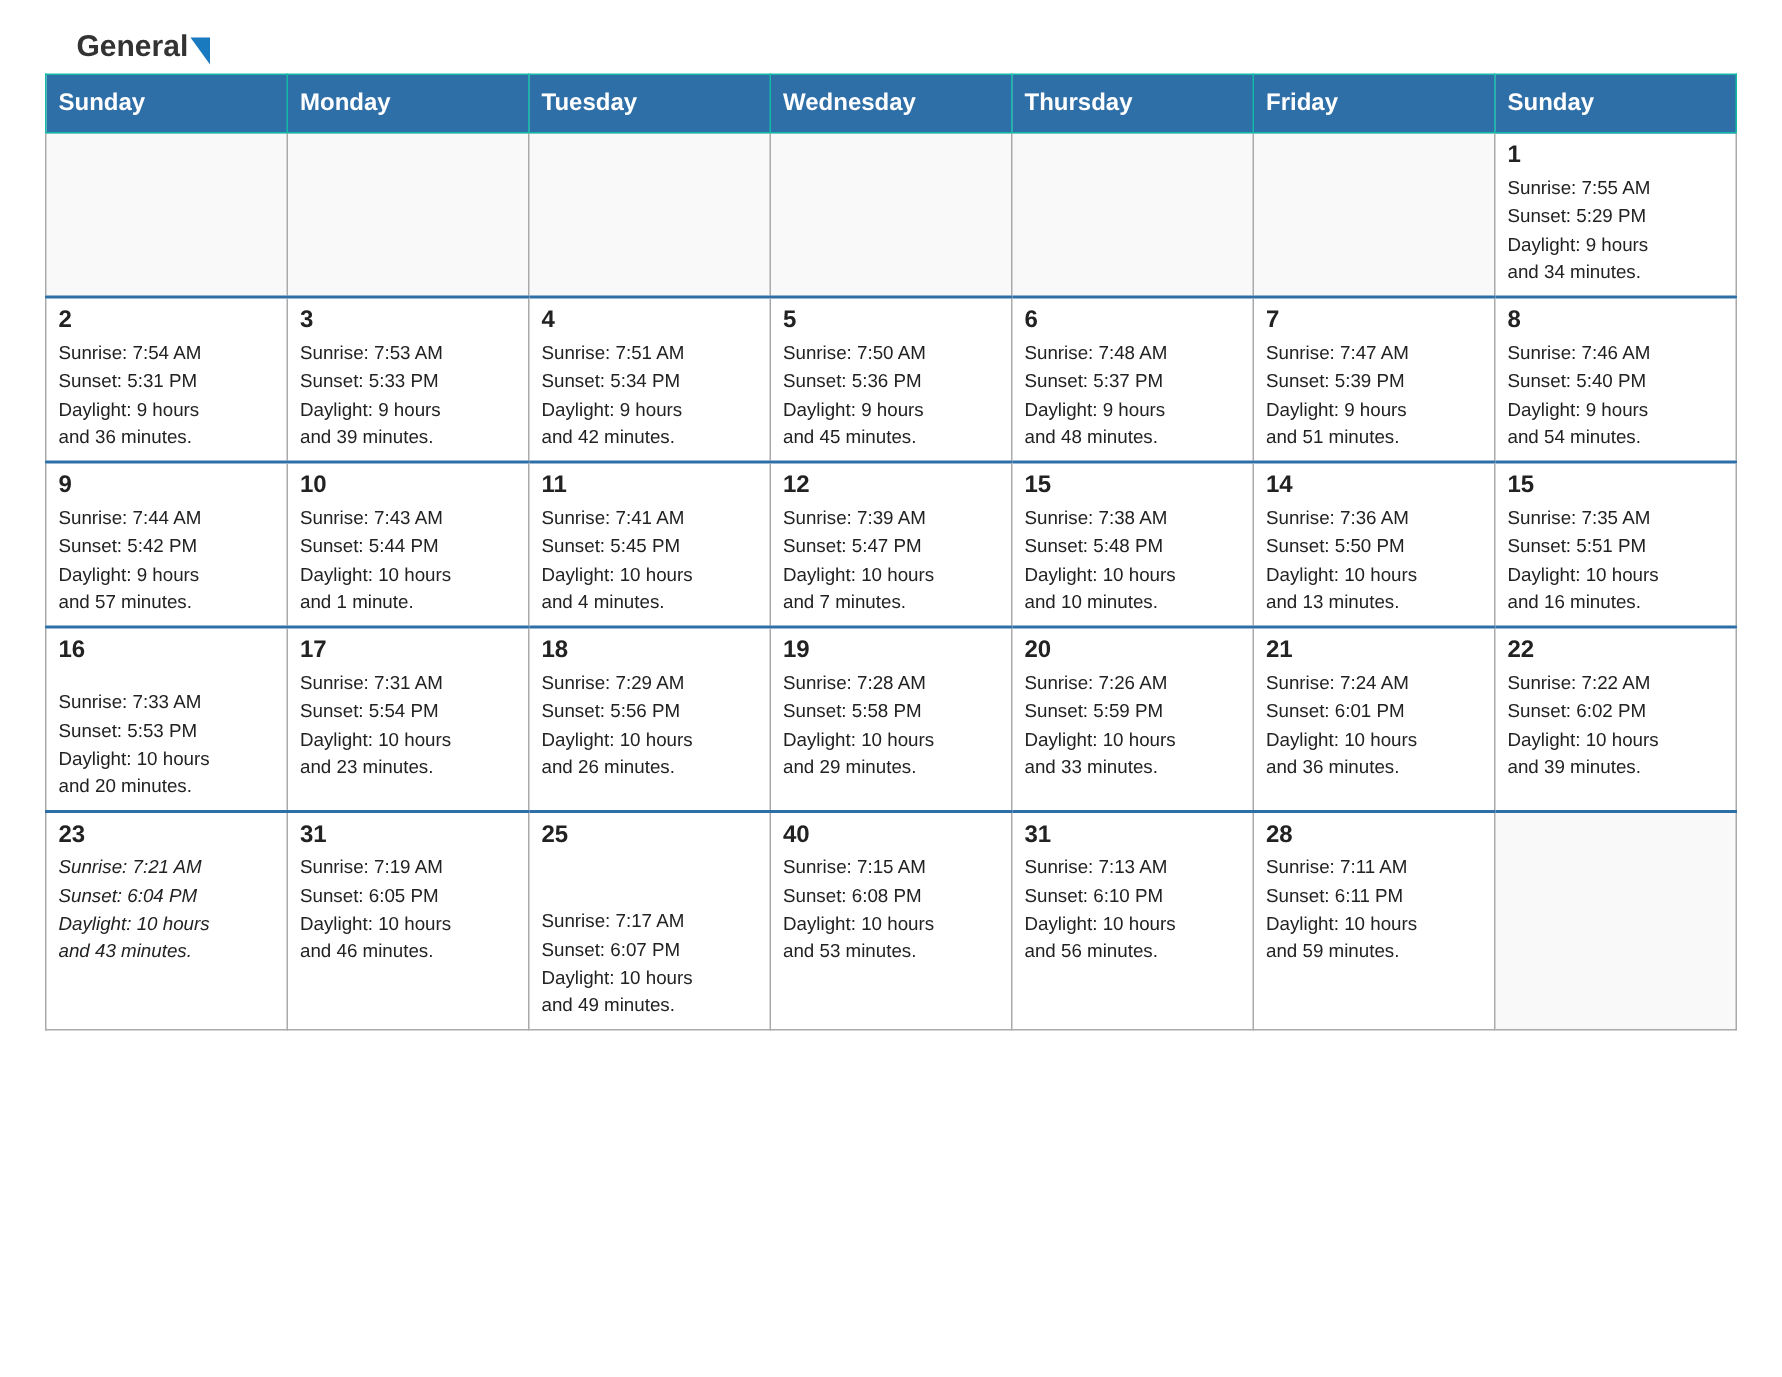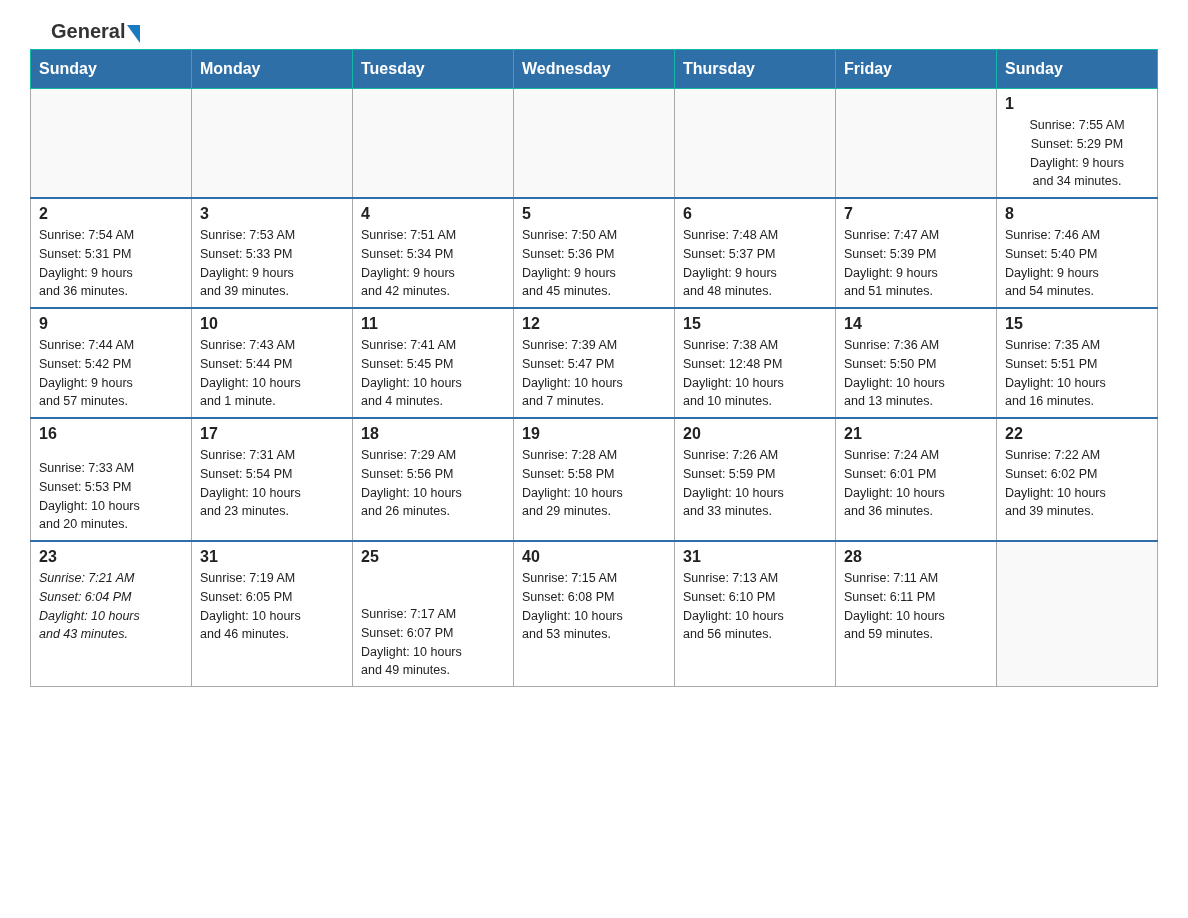--- a/index.html
+++ b/index.html
@@ -109,21 +109,21 @@
   <tbody id="calendar-body">
   <tr>
         <td class="empty-cell"></td>
         <td class="empty-cell"></td>
         <td class="empty-cell"></td>
         <td class="empty-cell"></td>
         <td class="empty-cell"></td>
         <td class="empty-cell"></td>
         <td>
           <span class="day-number">1</span>
-          <div class="day-info" style="white-space: pre-line; text-align: center;">Sunrise: 7:55 AM
+          <div class="day-info" style="white-space: pre-line;">Sunrise: 7:55 AM
 Sunset: 5:29 PM
 Daylight: 9 hours
 and 34 minutes.</div>
         </td>
       </tr>
       <tr class="row-separator">
         <td>
           <span class="day-number">2</span>
           <div class="day-info" style="white-space: pre-line;">Sunrise: 7:54 AM
 Sunset: 5:31 PM
@@ -198,21 +198,21 @@
         <td>
           <span class="day-number">12</span>
           <div class="day-info" style="white-space: pre-line;">Sunrise: 7:39 AM
 Sunset: 5:47 PM
 Daylight: 10 hours
 and 7 minutes.</div>
         </td>
         <td>
           <span class="day-number">15</span>
           <div class="day-info" style="white-space: pre-line;">Sunrise: 7:38 AM
-Sunset: 12:48 PM
+Sunset: 5:48 PM
 Daylight: 10 hours
 and 10 minutes.</div>
         </td>
         <td>
           <span class="day-number">14</span>
           <div class="day-info" style="white-space: pre-line;">Sunrise: 7:36 AM
 Sunset: 5:50 PM
 Daylight: 10 hours
 and 13 minutes.</div>
         </td>

